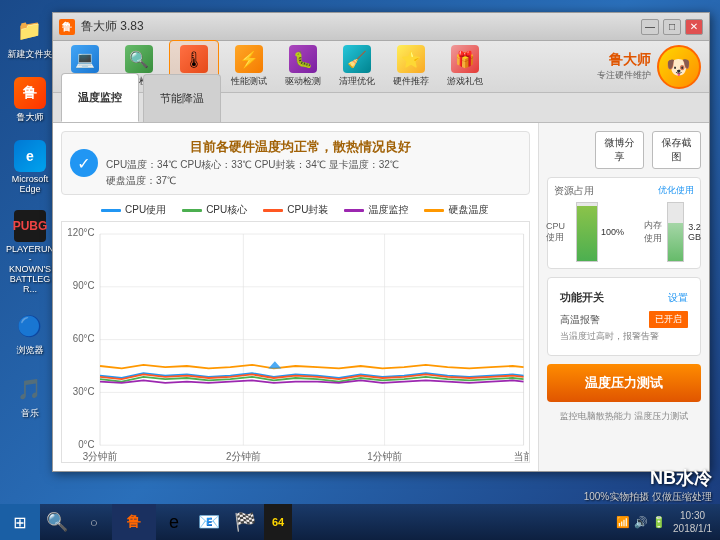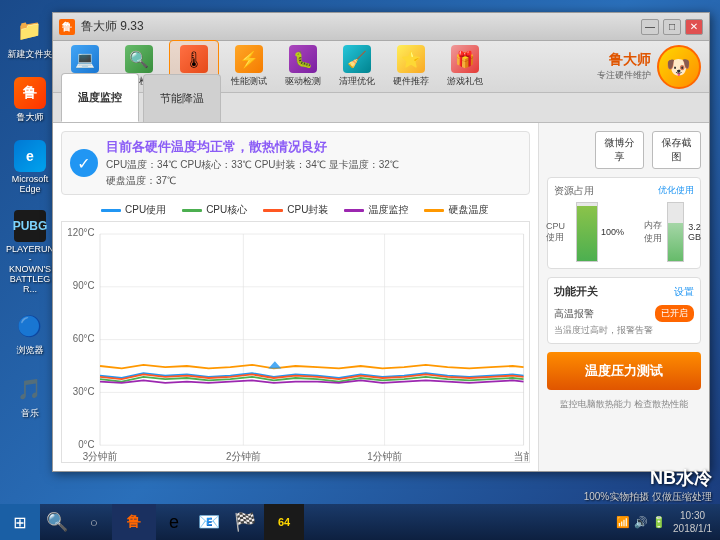--- a/index.html
+++ b/index.html
@@ -310,21 +310,22 @@
       align-items: center;
       justify-content: center;
       color: white;
       font-size: 16px;
       flex-shrink: 0;
     }
 
     .status-text {
       font-size: 13px;
       font-weight: bold;
-      color: #8b5cf6;
+      color: #a16207;
+      text-align: right;
     }
 
     .temp-readings {
       font-size: 10px;
       color: #555;
       margin-top: 2px;
     }
 
     .temp-readings span { margin-right: 12px; }
 
@@ -445,21 +446,21 @@
     .bar-value {
       font-size: 9px;
       color: #333;
       text-align: center;
     }
 
     .function-section {
       background: white;
       border: 1px solid #ddd;
       border-radius: 4px;
-      padding: 6px;
+      padding: 12px;
     }
 
     .function-header {
       display: flex;
       justify-content: space-between;
       align-items: center;
       margin-bottom: 6px;
     }
 
     .function-title {
@@ -483,21 +484,21 @@
     .function-name {
       font-size: 10px;
       color: #555;
     }
 
     .toggle-on {
       background: #ff6600;
       color: white;
       font-size: 9px;
       padding: 2px 6px;
-      border-radius: 7px;
+      border-radius: 1px;
     }
 
     .function-desc {
       font-size: 9px;
       color: #888;
       margin-top: 2px;
     }
 
     .stress-test-btn {
       width: 100%;
@@ -582,38 +583,38 @@
     </div>
     <div class="desktop-icon">
       <div class="desktop-icon-img" style="background:linear-gradient(135deg,#ff6600,#ff3300);border-radius:6px;color:white;font-size:14px;font-weight:bold;">鲁</div>
       <div class="desktop-icon-label">鲁大师</div>
     </div>
     <div class="desktop-icon">
       <div class="desktop-icon-img" style="background:linear-gradient(135deg,#0078d4,#00a4ef);border-radius:6px;color:white;font-size:14px;font-weight:bold;">e</div>
       <div class="desktop-icon-label">Microsoft<br>Edge</div>
     </div>
     <div class="desktop-icon">
-      <div class="desktop-icon-img" style="background:#1a1a1a;border-radius:4px;color:#7dd3fc;font-size:12px;font-weight:bold;line-height:1;">PUBG</div>
+      <div class="desktop-icon-img" style="background:#1a1a1a;border-radius:4px;color:#ef4444;font-size:12px;font-weight:bold;line-height:1;">PUBG</div>
       <div class="desktop-icon-label">PLAYERUN-<br>KNOWN'S<br>BATTLEGR...</div>
     </div>
     <div class="desktop-icon">
       <div class="desktop-icon-img">🔵</div>
       <div class="desktop-icon-label">浏览器</div>
     </div>
     <div class="desktop-icon">
       <div class="desktop-icon-img">🎵</div>
       <div class="desktop-icon-label">音乐</div>
     </div>
   </div>
 
   <div class="app-window">
 
     <div class="title-bar">
       <div class="title-bar-icon">鲁</div>
-      <div class="title-bar-text">鲁大师 9.33</div>
+      <div class="title-bar-text">鲁大师 3.83</div>
       <div class="title-bar-controls">
         <div class="title-btn">—</div>
         <div class="title-btn">□</div>
         <div class="title-btn close">✕</div>
       </div>
     </div>
 
     <div class="toolbar">
       <div class="tool-btn">
         <div class="tool-btn-icon" style="background:linear-gradient(135deg,#42a5f5,#1976D2);">💻</div>
@@ -777,42 +778,42 @@
             <div class="settings-link">设置</div>
           </div>
           <div class="function-item">
             <div class="function-name">高温报警</div>
             <div class="toggle-on">已开启</div>
           </div>
           <div class="function-desc">当温度过高时，报警告警</div>
         </div>
 
         <button class="stress-test-btn">温度压力测试</button>
-        <div class="stress-test-note">监控电脑散热能力  检查散热性能</div>
+        <div class="stress-test-note">监控电脑散热能力  温度压力测试</div>
       </div>
     </div>
   </div>
 
   <div class="watermark">
     <div class="watermark-title">NB水冷</div>
     <div class="watermark-note">100%实物拍摄  仅做压缩处理</div>
   </div>
 
   <div class="taskbar">
     <div class="taskbar-start">
       <span style="color:white;font-size:16px;">⊞</span>
     </div>
     <div class="taskbar-icons">
       <div class="taskbar-icon">🔍</div>
       <div class="taskbar-icon" style="font-size:13px;color:#ccc;">○</div>
       <div class="taskbar-icon" style="color:#ff6600;font-size:14px;font-weight:bold;width:44px;background:#1a3060;">鲁</div>
       <div class="taskbar-icon">e</div>
       <div class="taskbar-icon">📧</div>
       <div class="taskbar-icon">🏁</div>
-      <div class="taskbar-icon" style="color:#ffd700;font-size:11px;font-weight:bold;background:#1a1a1a;width:40px;">64</div>
+      <div class="taskbar-icon" style="color:#ffd700;font-size:11px;font-weight:bold;background:#1a1a1a;width:28px;">64</div>
     </div>
     <div class="taskbar-right">
       <div class="tray-area">
         <div class="tray-icon">📶</div>
         <div class="tray-icon">🔊</div>
         <div class="tray-icon">🔋</div>
       </div>
       <div class="clock">10:30<br>2018/1/1</div>
     </div>
   </div>

